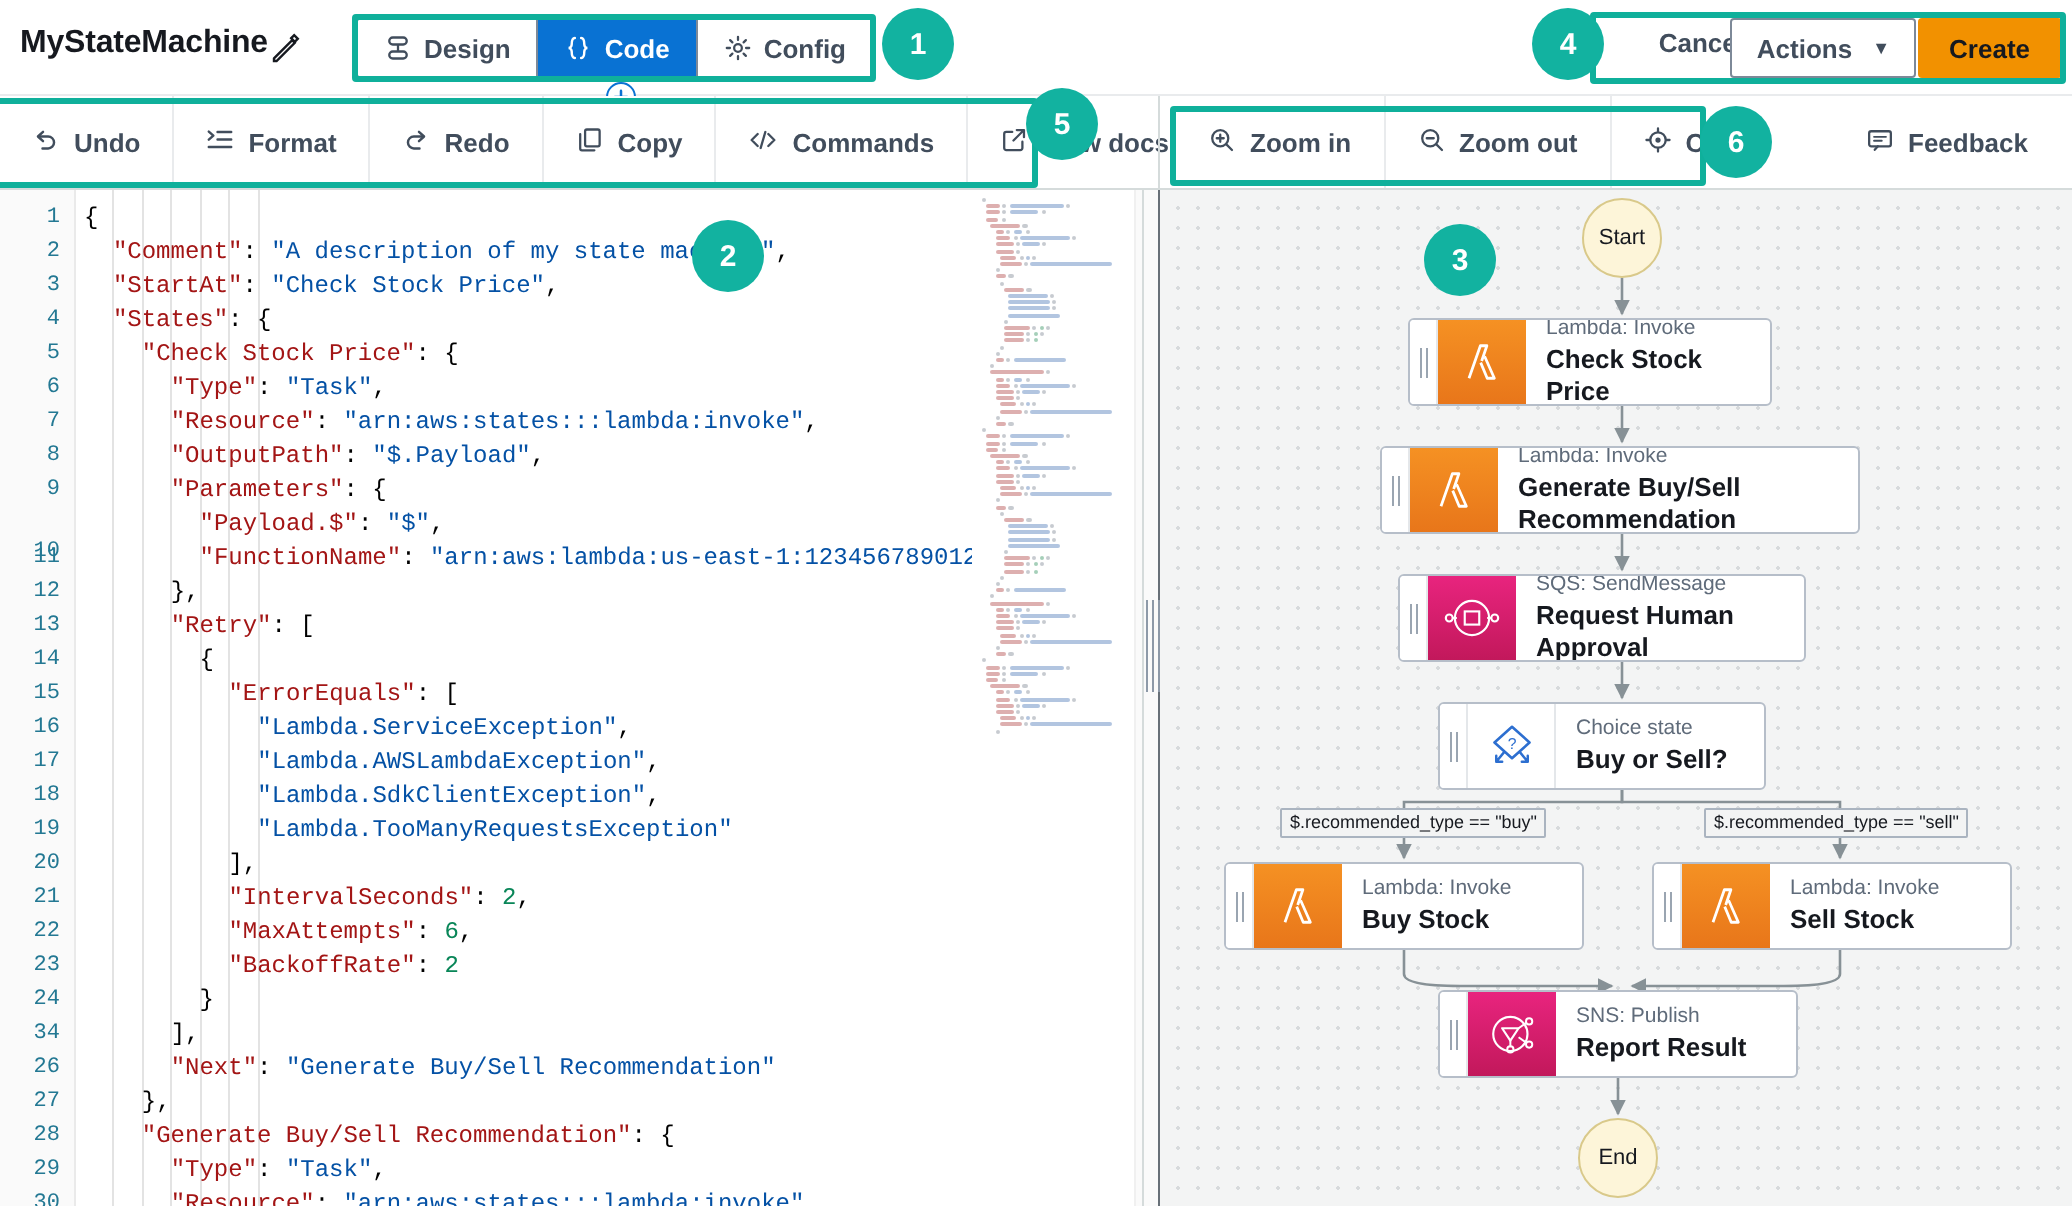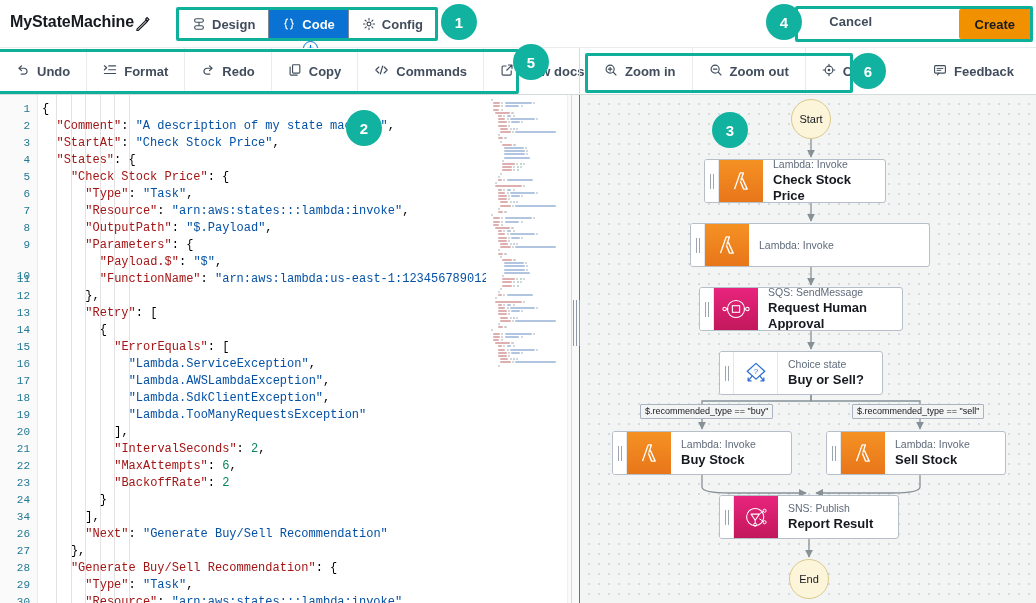--- a/index.html
+++ b/index.html
@@ -231,20 +231,24 @@
       </div>
     </div>
 
     <div class="expand-dot">
       <svg width="9" height="9" viewBox="0 0 10 10">
           <path d="M5 1.6v6.8M1.6 5h6.8" stroke="#0972d3" stroke-width="1.4" stroke-linecap="round"></path>
         </svg>
     </div>
 
     <div class="cancel-btn">Cancel</div>
+    <div class="actions-btn">
+      <span>Actions</span>
+      <span style="font-size:9px">▼</span>
+    </div>
     <div class="create-btn">Create</div>
   </div>
 
   <div class="toolrow">
     <div class="tool">
       <span><svg width="14" height="14" viewBox="0 0 16 16">
             <path d="M4 6h5.2a3.4 3.4 0 1 1 0 6.8H6" fill="none" stroke="#414d5c" stroke-width="1.4" stroke-linecap="round"></path>
             <path d="M6.3 3.3L3.4 6l2.9 2.7" fill="none" stroke="#414d5c" stroke-width="1.4" stroke-linecap="round" stroke-linejoin="round"></path>
           </svg></span>
       <span>Undo</span>
@@ -668,20 +672,21 @@
         <div class="node" style="left: 110px; top: 128px; width: 240px;">
           <div class="grip"></div>
           <div class="ico lambda">
             <svg width="26" height="26" viewBox="0 0 32 32">
               <path d="M8 26 L15 6 h4 l-3.2 9.4" fill="none" stroke="#fff" stroke-width="1.7" stroke-linejoin="round"></path>
               <path d="M17.6 12.5 L23.6 26 h-4.4 l-4-9.6" fill="none" stroke="#fff" stroke-width="1.7" stroke-linejoin="round"></path>
             </svg>
           </div>
           <div class="txt">
             <div class="sub">Lambda: Invoke</div>
+            <div class="ttl">Generate Buy/Sell Recommendation</div>
           </div>
         </div>
         <div class="node" style="left: 119px; top: 192px; width: 204px;">
           <div class="grip"></div>
           <div class="ico sqs">
             <svg width="28" height="26" viewBox="0 0 34 30">
               <circle cx="17" cy="15" r="10.4" fill="none" stroke="#fff" stroke-width="1.3"></circle>
               <rect x="12.6" y="11" width="8.8" height="8" fill="none" stroke="#fff" stroke-width="1.3"></rect>
               <circle cx="3.2" cy="15" r="2.1" fill="none" stroke="#fff" stroke-width="1.3"></circle>
               <circle cx="30.8" cy="15" r="2.1" fill="none" stroke="#fff" stroke-width="1.3"></circle>

